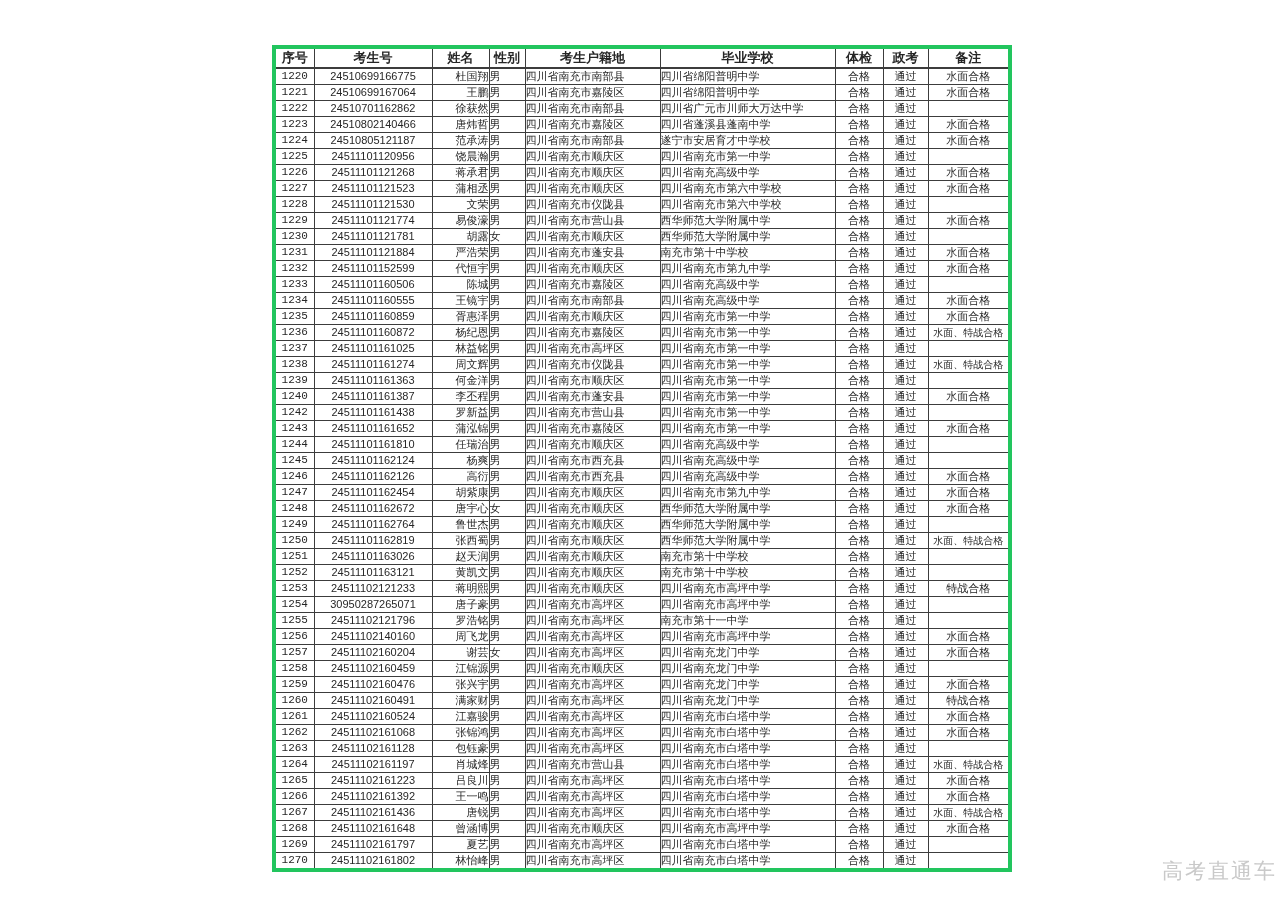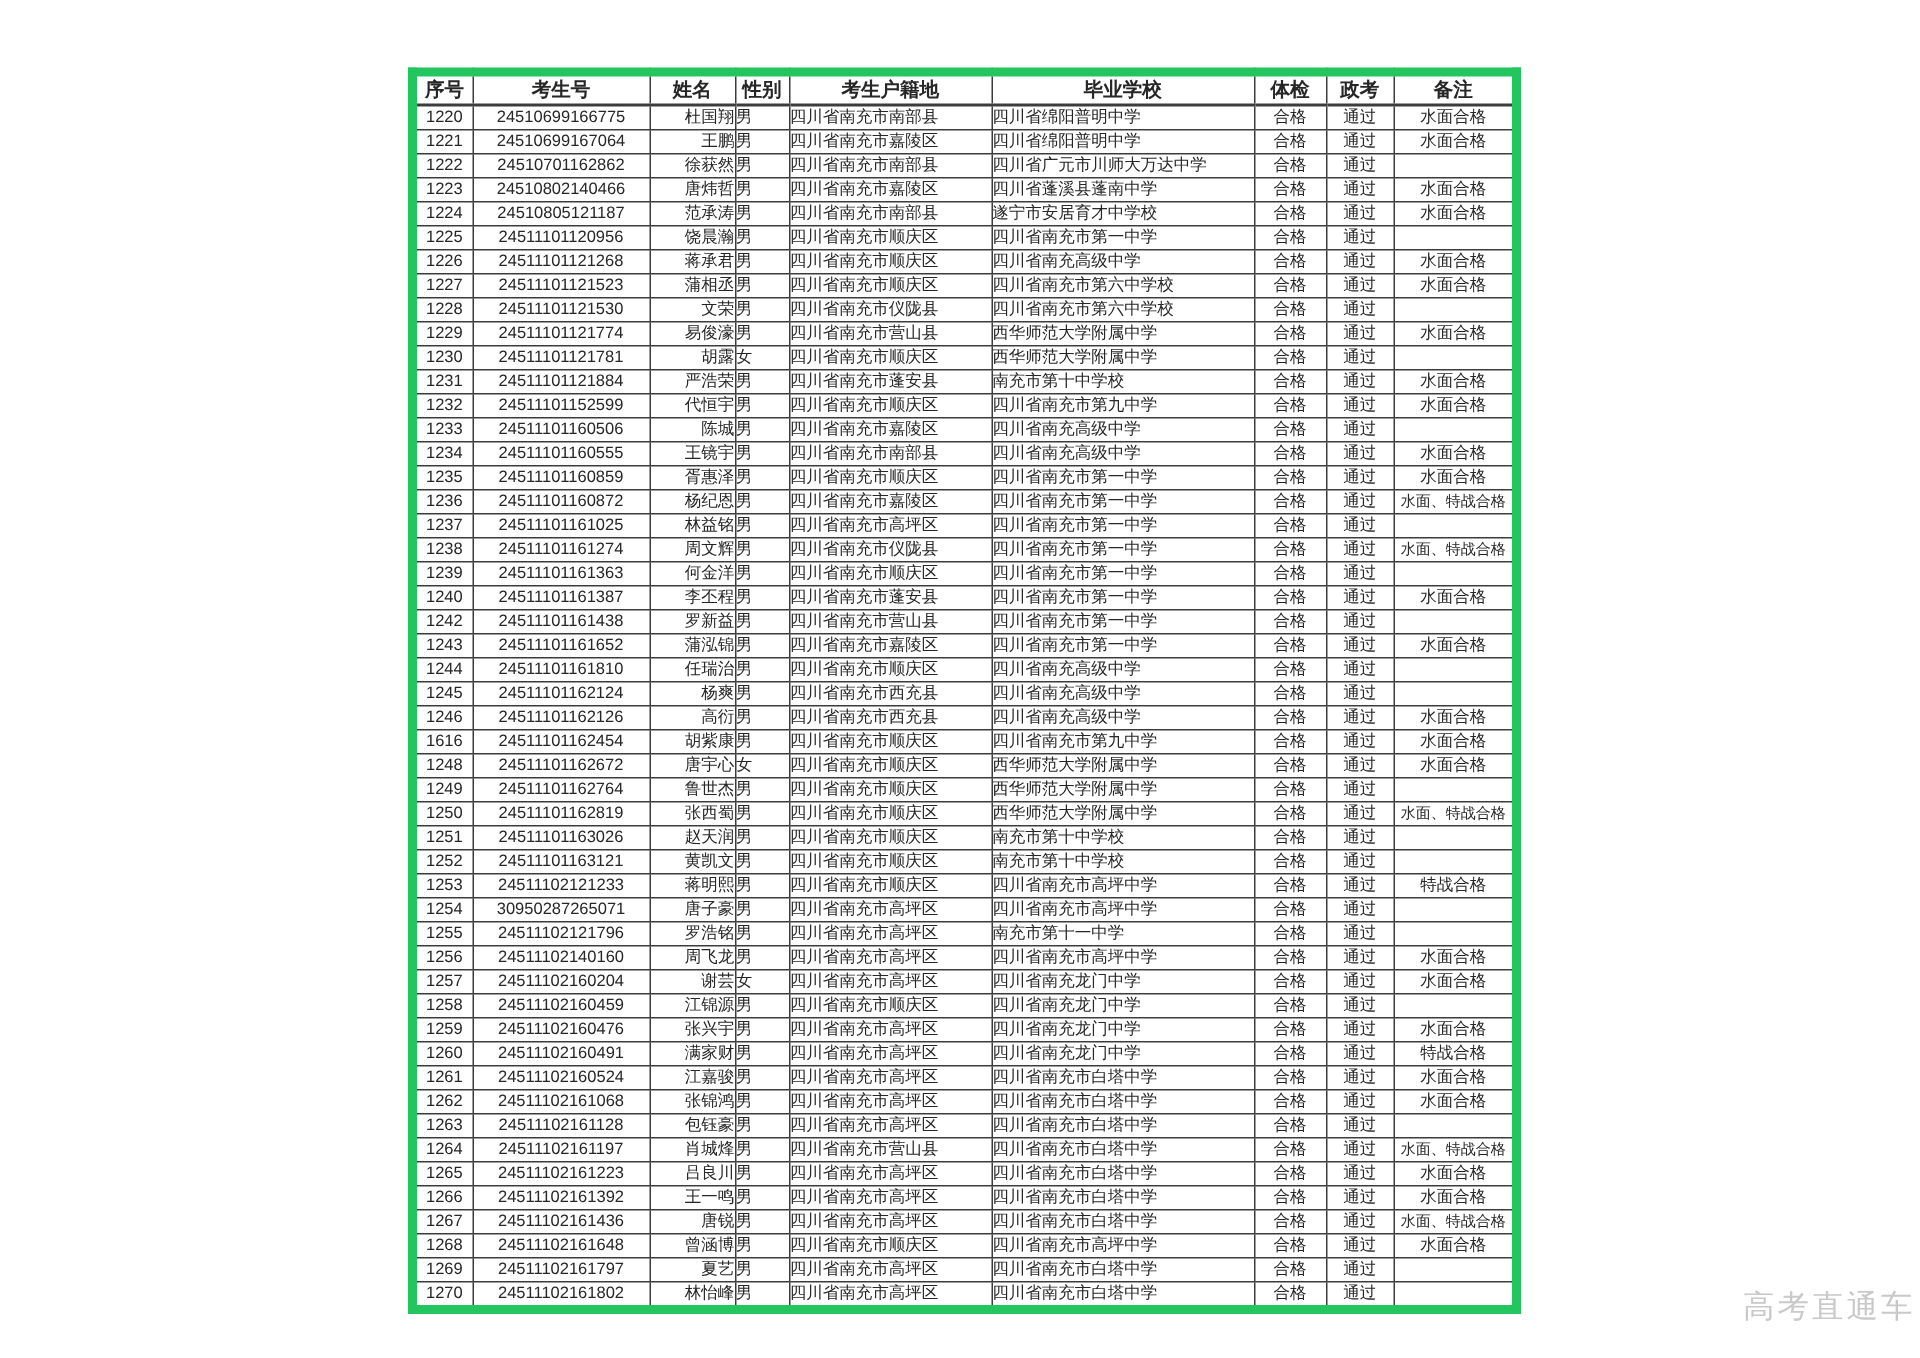--- a/index.html
+++ b/index.html
@@ -33,30 +33,30 @@
     white-space: nowrap;
     box-sizing: border-box;
   }
   table.roster thead tr { height: 21px; }
   table.roster thead th {
     font-size: 13px;
     font-weight: bold;
     text-align: center;
     border-bottom-width: 2px;
   }
-  table.roster { border: 6px solid #22c55e; }
+  table.roster { border: 4px solid #22c55e; }
   table.roster tbody tr { height: 15.63px; }
   table.roster tbody td {
     font-size: 11px;
     line-height: 15px;
   }
   
   td.c-serial, td.c-exam, td.c-review, td.c-remarks { text-align: center; }
   td.c-candidate { text-align: center; font-family: "Liberation Sans", "DejaVu Sans", sans-serif; font-size: 11px; margin-left: 44px; }
-  td.c-serial { font-family: Liberation Sans, sans-serif; }
+  td.c-serial { font-family: Liberation Mono, monospace; }
   td.c-name { text-align: right; }
   td.c-gender, td.c-residence, td.c-school { text-align: left; padding-left: 3px; }
   td.c-remarks.small { font-size: 10px; letter-spacing: 0px; }
   .watermark {
     position: absolute;
     right: 3px;
     bottom: 20px;
     font-size: 21px;
     letter-spacing: 2px;
     color: #c9c9c9;
@@ -375,21 +375,21 @@
           <td class="c-candidate">24511101162126</td>
           <td class="c-name">高衍</td>
           <td class="c-gender">男</td>
           <td class="c-residence">四川省南充市西充县</td>
           <td class="c-school">四川省南充高级中学</td>
           <td class="c-exam">合格</td>
           <td class="c-review">通过</td>
           <td class="c-remarks">水面合格</td>
         </tr>
         <tr>
-          <td class="c-serial">1616</td>
+          <td class="c-serial">1247</td>
           <td class="c-candidate">24511101162454</td>
           <td class="c-name">胡紫康</td>
           <td class="c-gender">男</td>
           <td class="c-residence">四川省南充市顺庆区</td>
           <td class="c-school">四川省南充市第九中学</td>
           <td class="c-exam">合格</td>
           <td class="c-review">通过</td>
           <td class="c-remarks">水面合格</td>
         </tr>
         <tr>

